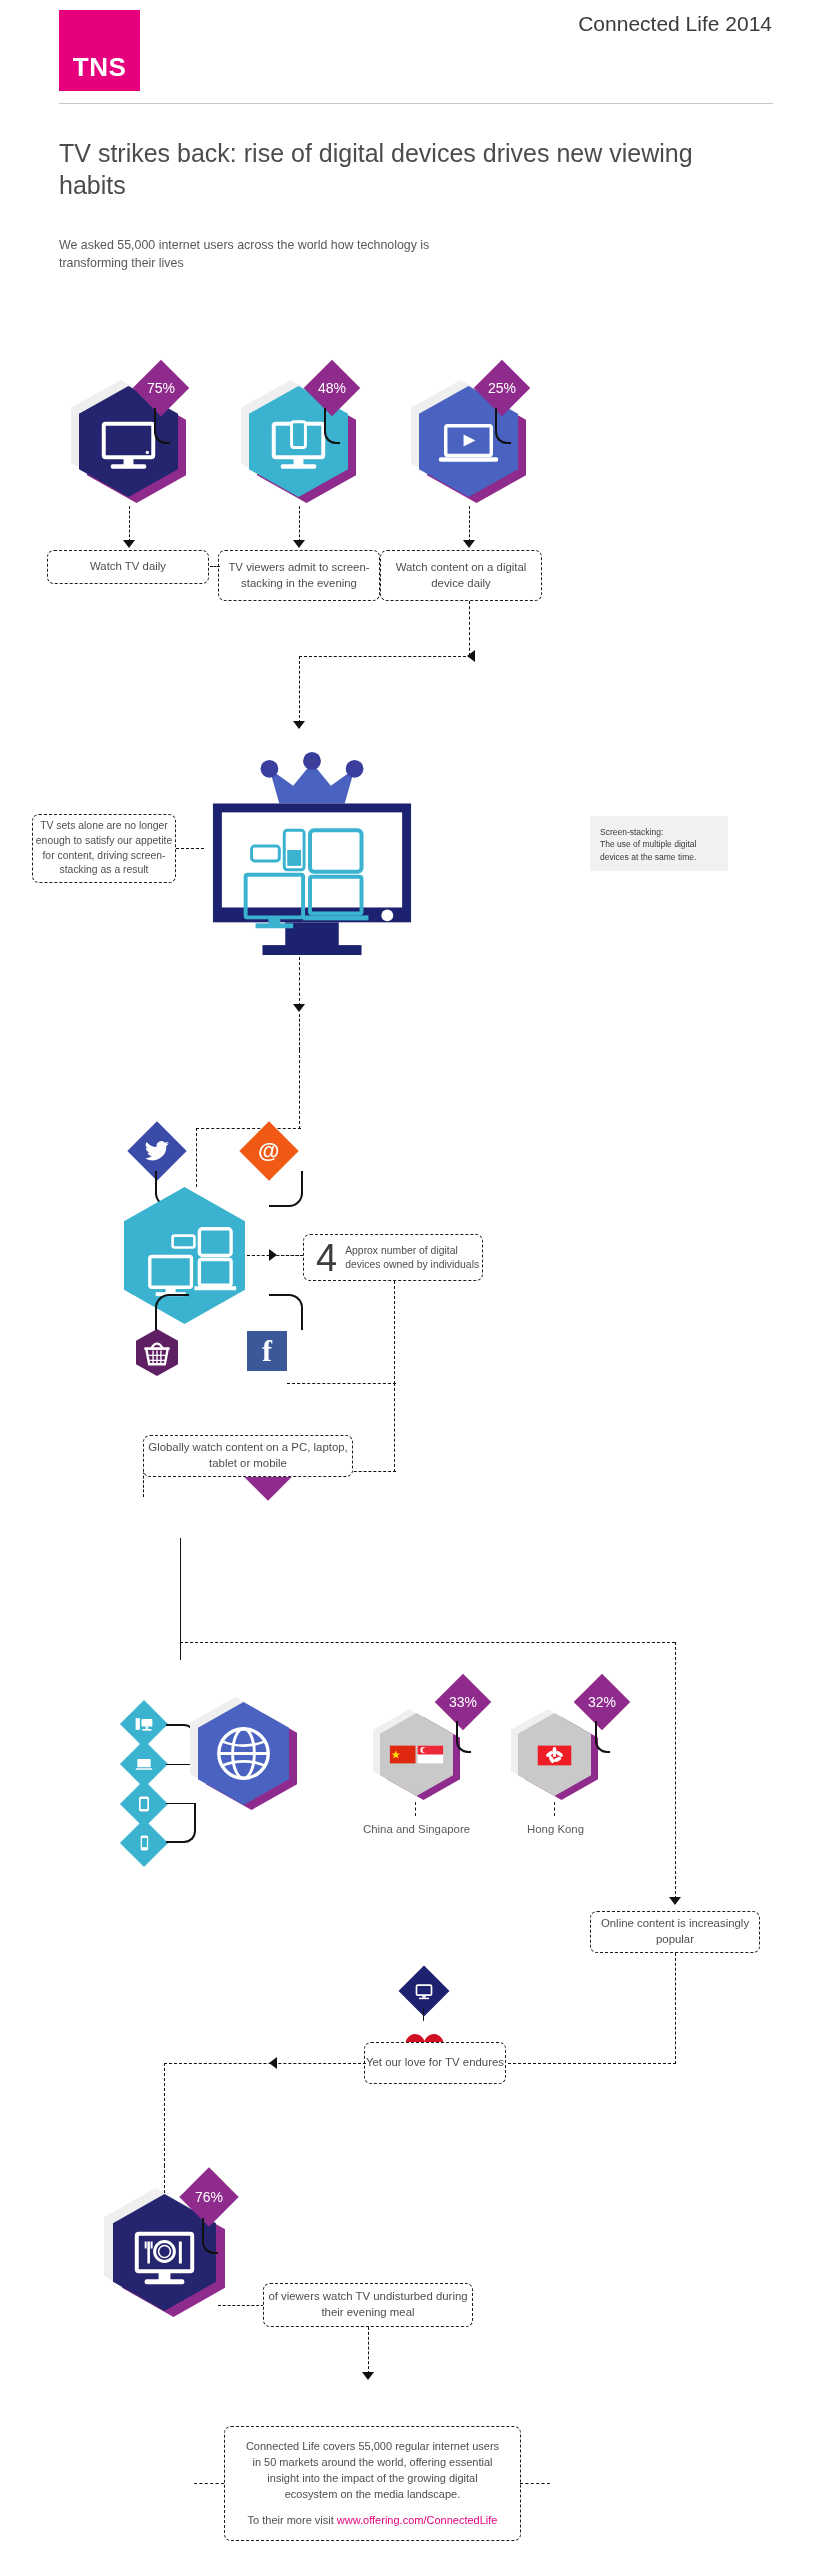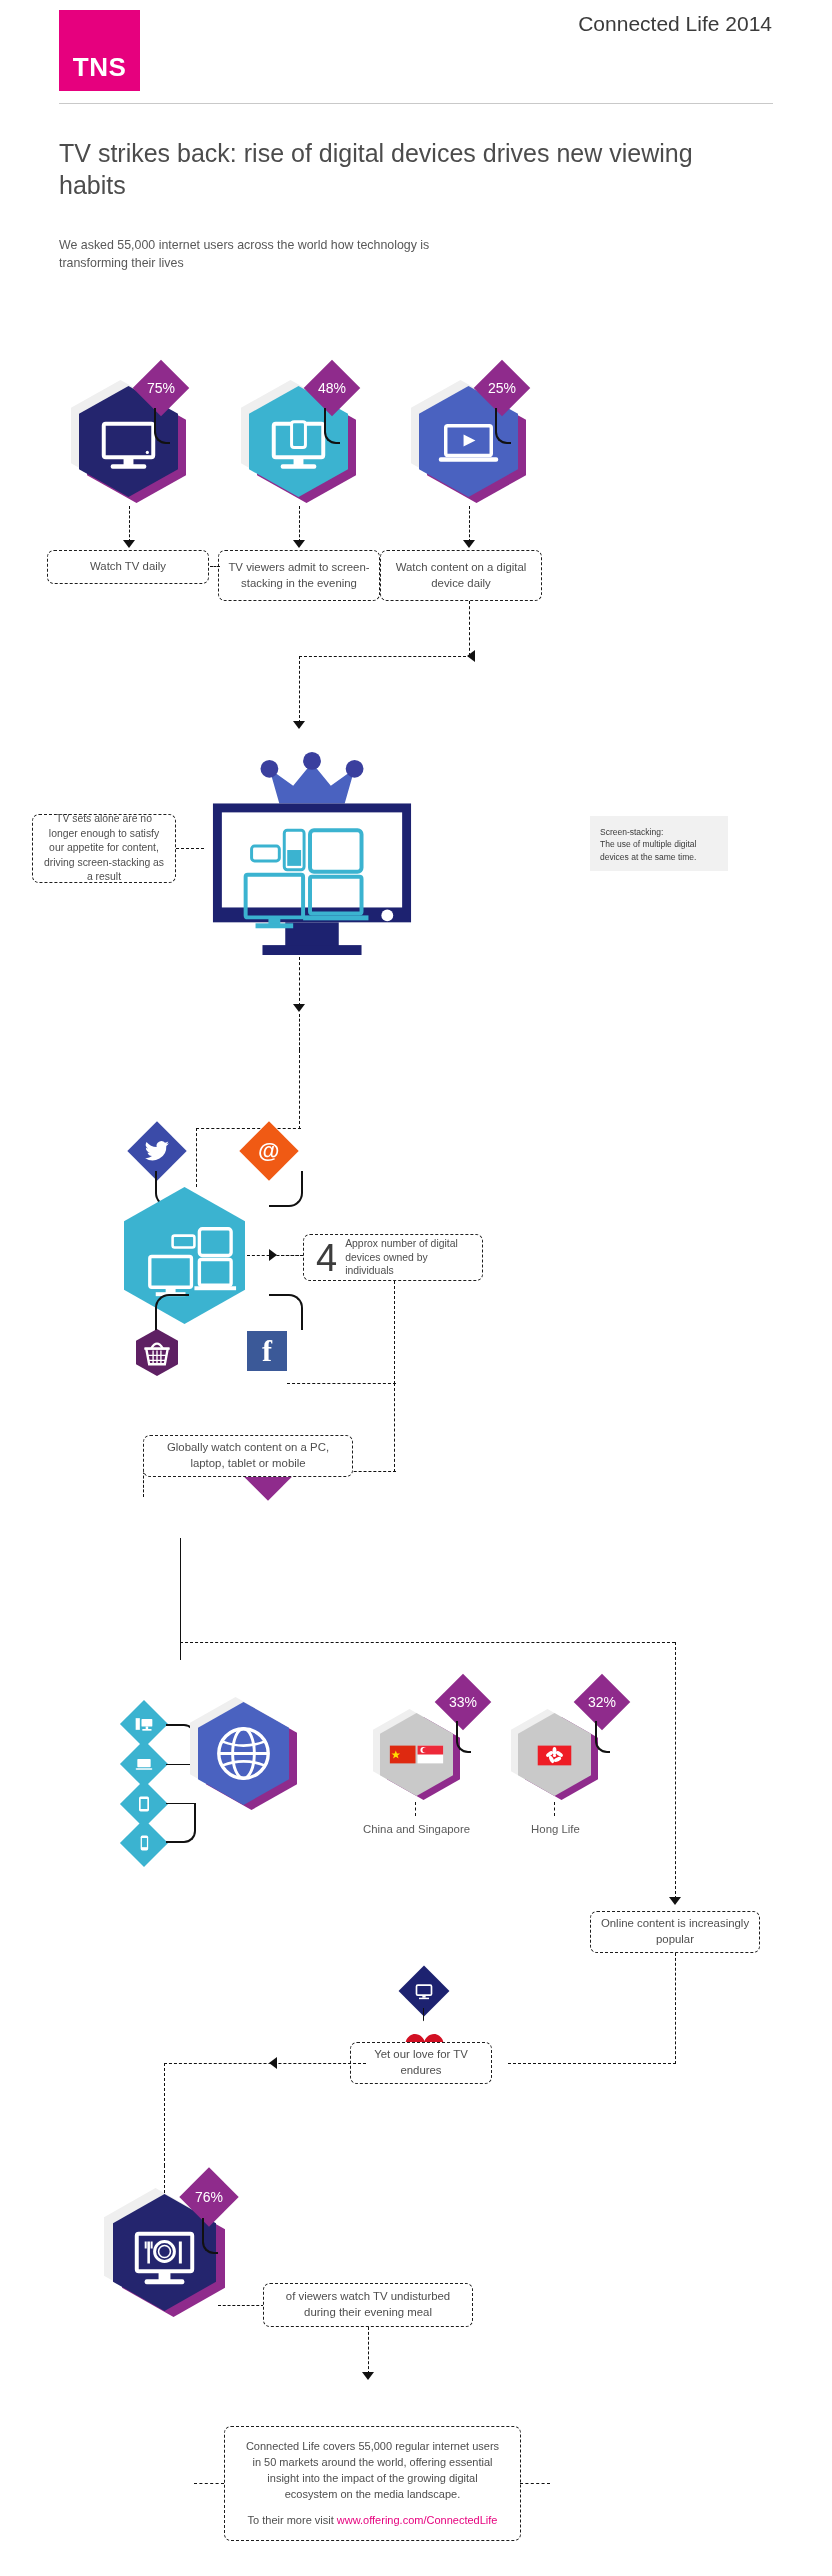--- a/index.html
+++ b/index.html
@@ -63,21 +63,21 @@
 
   
   .dbox {
     position: absolute;
     border: 1.6px dashed #1d1d1d;
     border-radius: 7px;
     background: #fff;
     display: flex; align-items: center; justify-content: center;
     text-align: center;
     font-size: 11.4px; line-height: 1.4; color: #4e4e4e;
-    padding: 6px 8px;
+    padding: 6px 0;
   }
   .notebox {
     position: absolute; background: #f1f1f1;
     font-size: 8.5px; line-height: 1.45; color: #3a3a3a;
     padding: 10px 10px;
   }
   .plainlabel {
     position: absolute; text-align: center;
     font-size: 11.4px; line-height: 1.35; color: #5a5a5a;
   }
@@ -392,21 +392,21 @@
           <circle cx="37" cy="43" r="1.6"></circle>
         </g>
       </svg>
     </div>
   </div>
   <div class="diamond" style="left:582px; top:1682px; width:40px; height:40px; background:#8f2b8c;">
     <span>32%</span>
   </div>
   <div class="elbow" style="left:595px; top:1721px; width:15px; height:32px;"></div>
   <div class="vline" style="left:554px; top:1802px; height:14px;"></div>
-  <div class="plainlabel" style="left:495px; top:1822px; width:121px;">Hong Life</div>
+  <div class="plainlabel" style="left:495px; top:1822px; width:121px;">Hong Kong</div>
 
   <div class="hline" style="left:180px; top:1642px; width:495px;"></div>
   <div class="vline" style="left:180px; top:1642px; height:18px;"></div>
   <div class="vline" style="left:675px; top:1642px; height:257px;"></div>
   <div class="arrow-d" style="left:669px; top:1897px;"></div>
   <div class="dbox" style="left:590px; top:1911px; width:170px; height:42px;">Online content is increasingly popular</div>
 
   <div class="diamond" style="left:406px; top:1973px; width:36px; height:36px; background:#1d2270;">
     <svg width="20" height="20" viewBox="0 0 24 24" style="transform:rotate(-45deg);">
       <rect x="3" y="5" width="18" height="12" rx="1.5" fill="none" stroke="#fff" stroke-width="2"></rect>
@@ -415,21 +415,21 @@
     </svg>
   </div>
   <div class="vsolid" style="left:423px; top:2008px; height:14px;"></div>
   <svg style="position:absolute; left:394px; top:2020px;" width="61" height="55" viewBox="0 0 62 56">
     <polygon points="31,0 62,28 31,56 0,28" fill="#ffffff"></polygon>
     <path d="M31 50 C10 34 8 22 16 16 C23 11 31 18 31 22 C31 18 39 11 46 16 C54 22 52 34 31 50Z" fill="#d21023"></path>
   </svg>
 
   <div class="vline" style="left:675px; top:1953px; height:111px;"></div>
   <div class="hline" style="left:508px; top:2063px; width:168px;"></div>
-  <div class="dbox" style="left:350px; top:2042px; width:142px; height:42px;">Yet our love for TV endures</div>
+  <div class="dbox" style="left:364px; top:2042px; width:142px; height:42px;">Yet our love for TV endures</div>
   <div class="hline" style="left:164px; top:2063px; width:202px;"></div>
   <div class="arrow-r" style="left:269px; top:2057px; transform:rotate(180deg);"></div>
   <div class="vline" style="left:164px; top:2063px; height:103px;"></div>
 
   <div class="hexwrap" style="left:113px; top:2194px; width:103px; height:117px;">
     <div class="hex hex-shadow" style="left:-9px; top:-6px; width:103px; height:117px;"></div>
     <div class="hex hex-accent" style="left:9px; top:6px; width:103px; height:117px;"></div>
     <div class="hex" style="left:0; top:0; width:103px; height:117px; background:#24256e;">
       <svg viewBox="0 0 104 118" width="103" height="117">
         <rect x="24" y="40" width="56" height="38" rx="2" fill="none" stroke="#fff" stroke-width="4"></rect>

